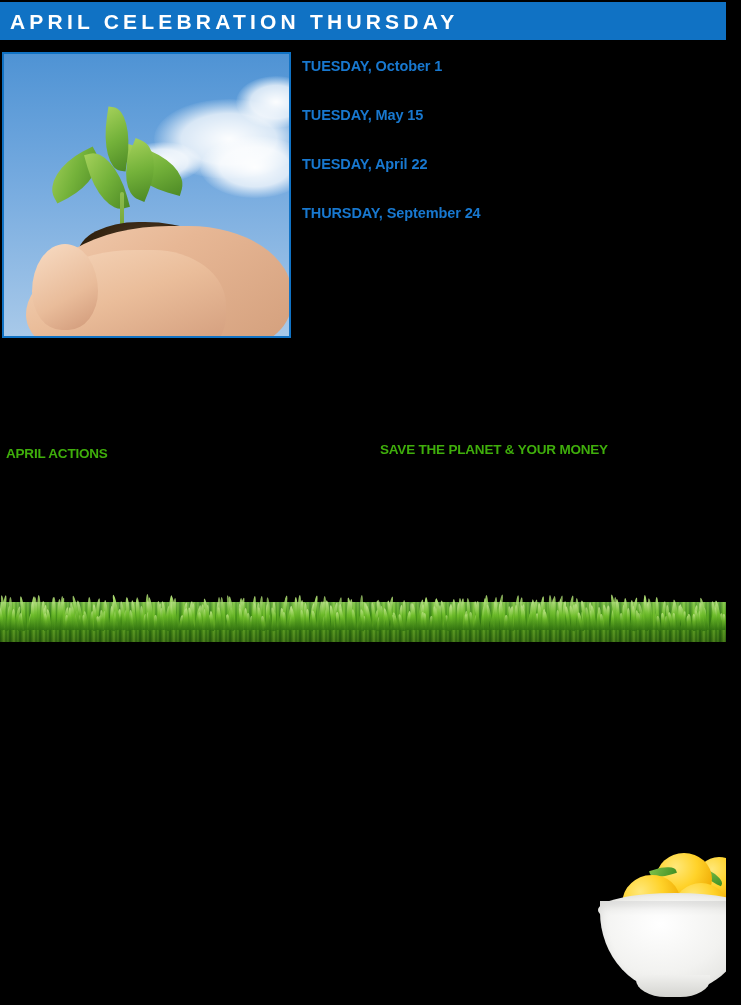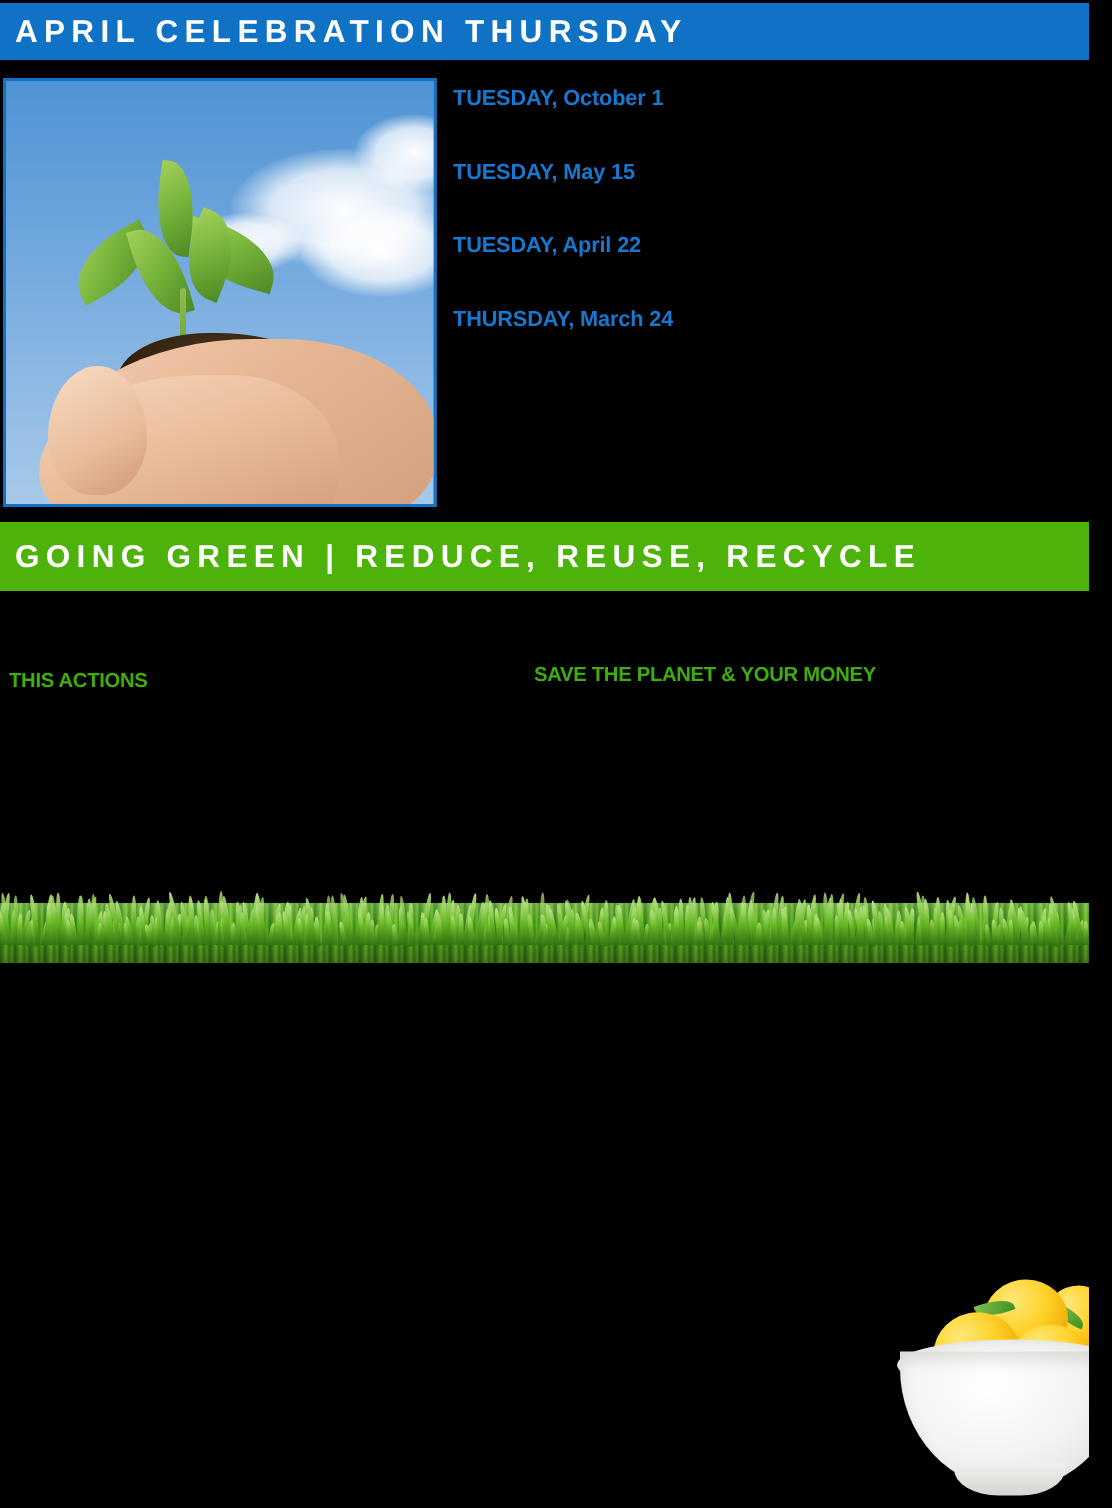--- a/index.html
+++ b/index.html
@@ -149,21 +149,21 @@
   .green-subhead {
     position: absolute;
     color: #3fae0b;
     font-family: "Liberation Sans", sans-serif;
     font-weight: bold;
     font-size: 13.5px;
     letter-spacing: -0.2px;
     white-space: nowrap;
   }
   #subhead-easy-actions { left: 6px;   top: 446px; }
-  #subhead-save-planet  { left: 356px; top: 442px; }
+  #subhead-save-planet  { left: 380px; top: 442px; }
 
   
   #grass-strip {
     position: absolute;
     left: 0;
     top: 586px;
     width: 726px;
     height: 56px;
     overflow: hidden;
   }
@@ -273,28 +273,25 @@
     <div class="soil"></div>
     <div class="hand hand-back"></div>
     <div class="hand hand-front"></div>
     <div class="hand thumb"></div>
   </div>
 
   <div id="date-list">
     <div class="date-item">TUESDAY, October 1</div>
     <div class="date-item">TUESDAY, May 15</div>
     <div class="date-item">TUESDAY, April 22</div>
-    <div class="date-item">THURSDAY, March 24</div>
+    <div class="date-item">THURSDAY, September 24</div>
   </div>
 
-  <div class="banner" id="banner-going-green">
-    <span class="banner-text">GOING GREEN | REDUCE, REUSE, RECYCLE</span>
-  </div>
-
-  <div class="green-subhead" id="subhead-easy-actions">THIS ACTIONS</div>
+
+  <div class="green-subhead" id="subhead-easy-actions">APRIL ACTIONS</div>
   <div class="green-subhead" id="subhead-save-planet">SAVE THE PLANET &amp; YOUR MONEY</div>
 
   <div id="grass-strip">
     <div class="turf"></div>
     <div class="blades">
         <div class="blade" style="left: -2px; height: 28.4px; transform: rotate(5deg); transform-origin: center bottom; opacity: 0.83;"></div>
         <div class="blade" style="left: 0.2px; height: 34.7px; transform: rotate(7.1deg); transform-origin: center bottom; opacity: 0.92;"></div>
         <div class="blade" style="left: 2.4px; height: 22.9px; transform: rotate(-10.2deg); transform-origin: center bottom; opacity: 0.93;"></div>
         <div class="blade" style="left: 4.6px; height: 35.5px; transform: rotate(-8deg); transform-origin: center bottom; opacity: 0.83;"></div>
         <div class="blade" style="left: 6.8px; height: 23.6px; transform: rotate(2.5deg); transform-origin: center bottom; opacity: 0.82;"></div>

